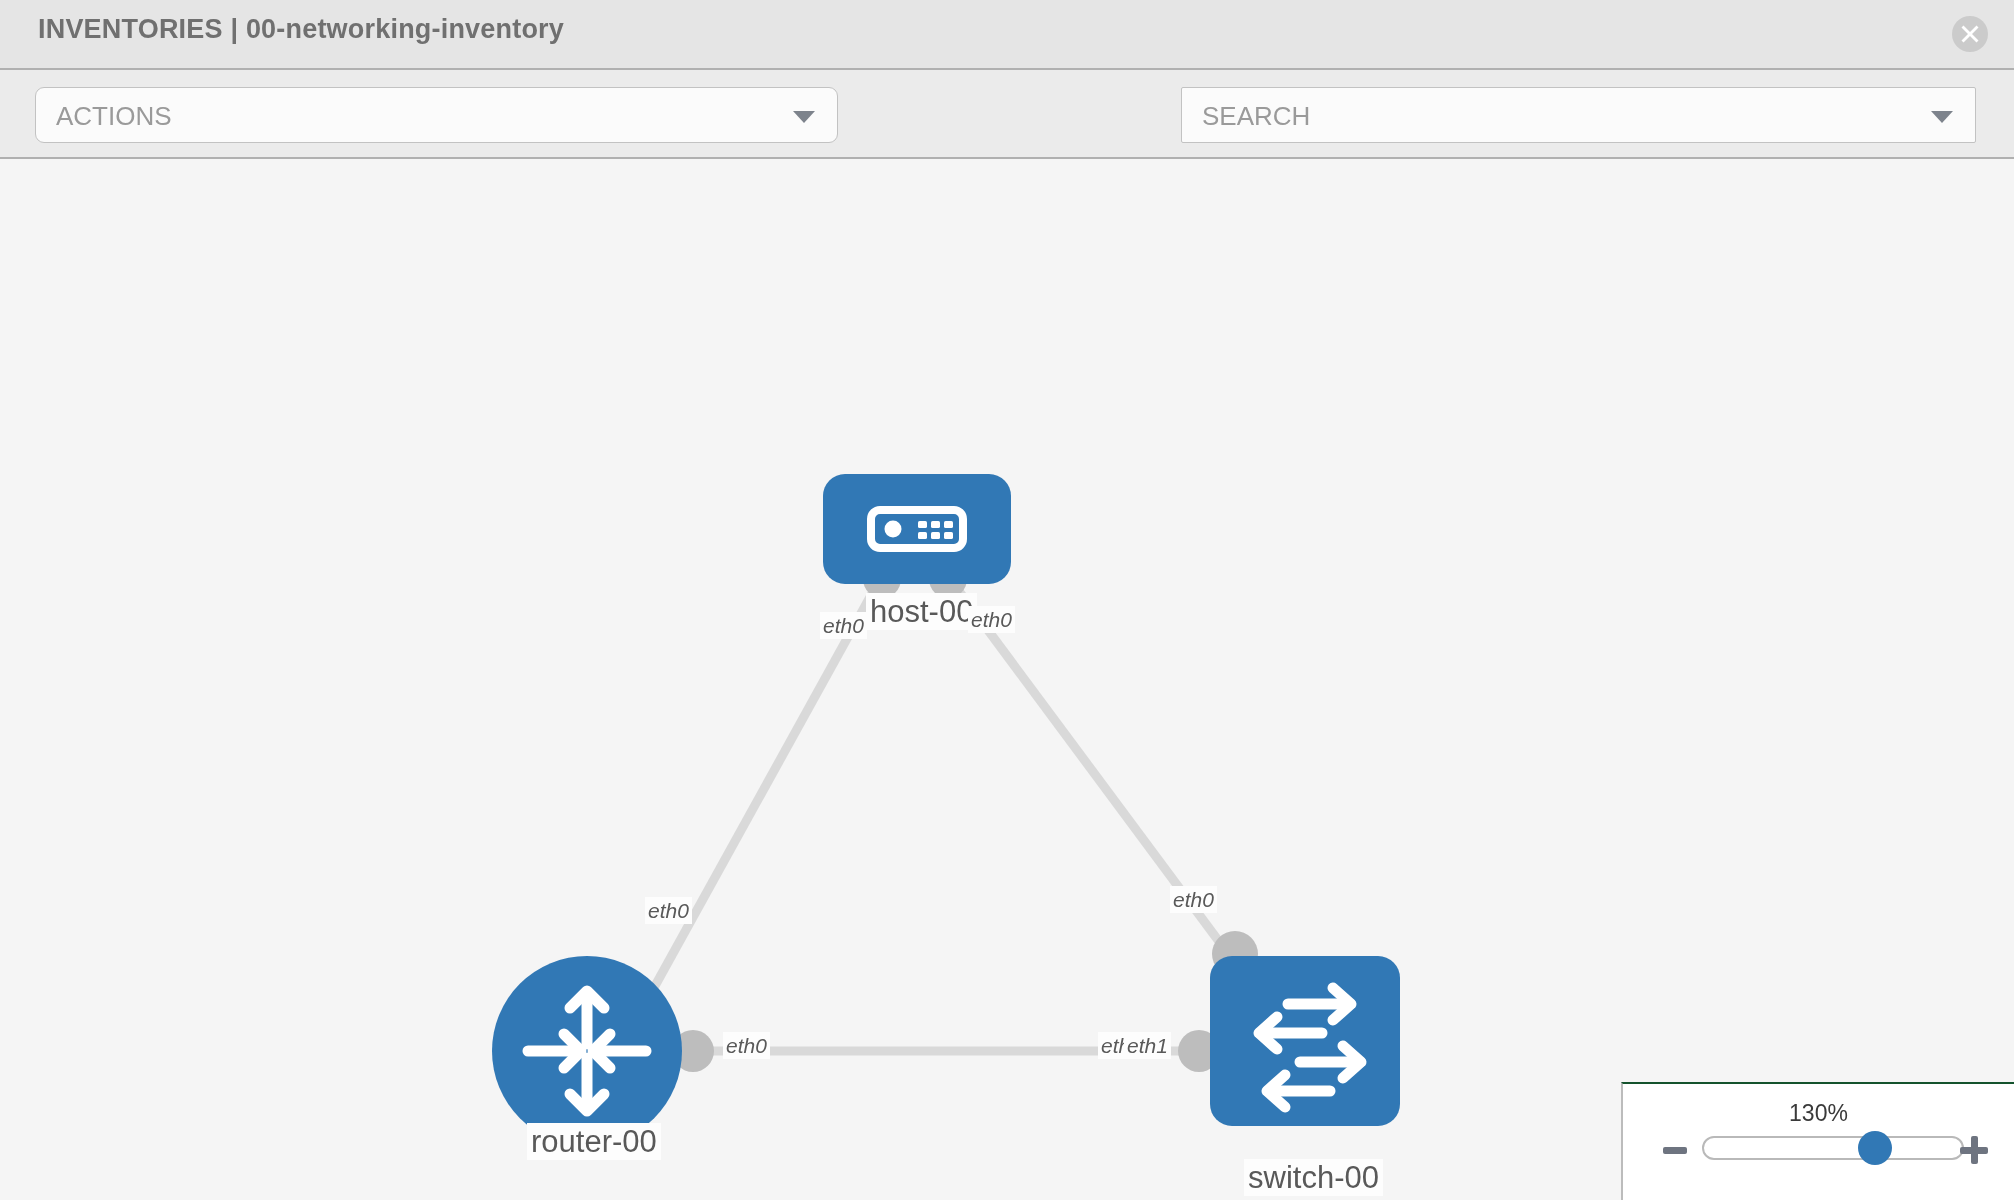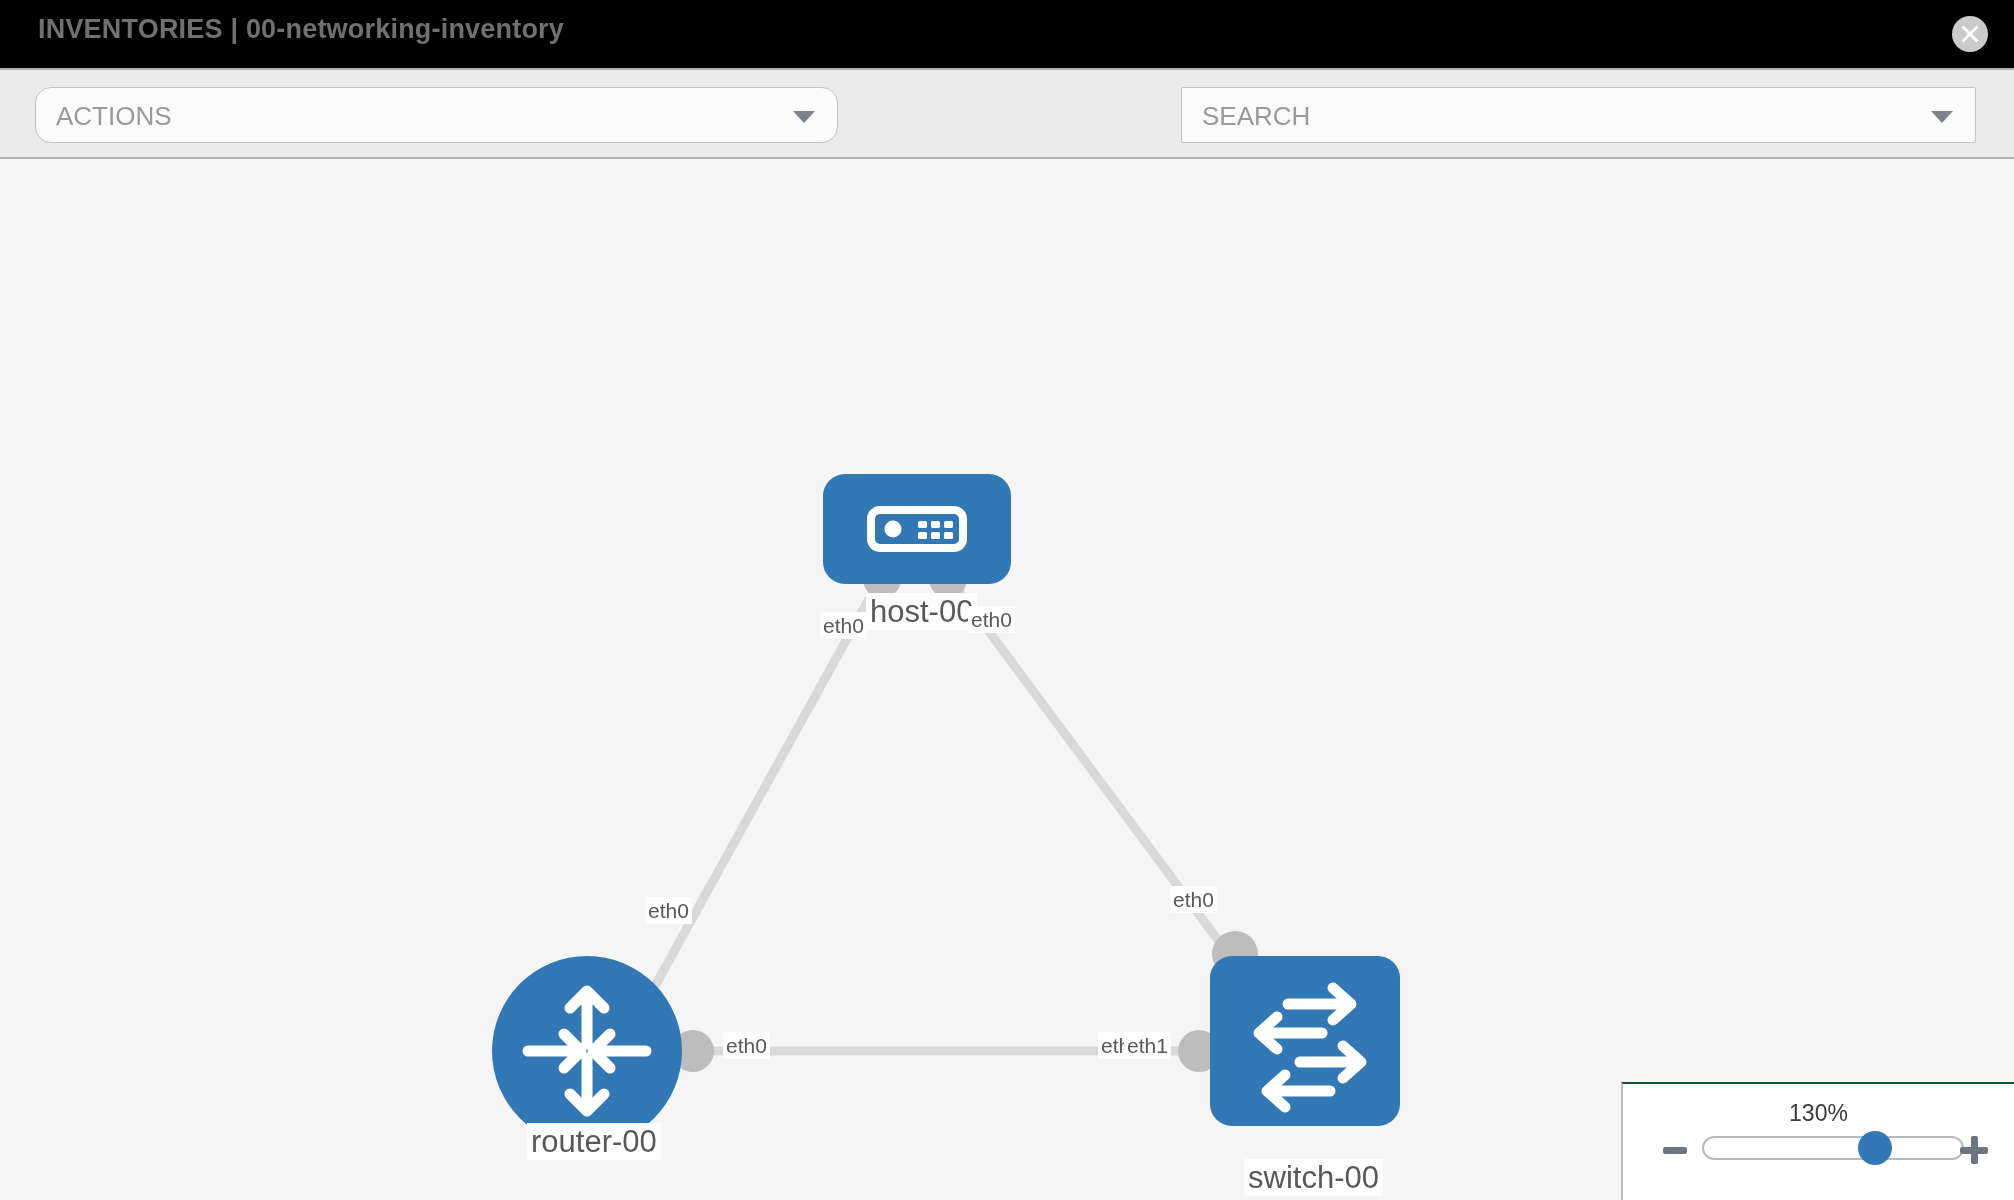--- a/index.html
+++ b/index.html
@@ -8,21 +8,21 @@
     font-family: "Liberation Sans", sans-serif;
     background: #ffffff;
     overflow: hidden;
   }
   #app { position: relative; width: 2014px; height: 1200px; }
 
   
   .header {
     position: absolute; left: 0; top: 0;
     width: 2014px; height: 68px;
-    background: #000000;
+    background: #e5e5e5;
   }
   .header-title {
     position: absolute; left: 38px; top: 14px;
     font-size: 27px; font-weight: bold;
     color: #707070; letter-spacing: 0.2px;
     white-space: nowrap;
   }
   .close-btn {
     position: absolute; right: 26px; top: 16px;
     width: 36px; height: 36px; border-radius: 50%;
@@ -36,21 +36,21 @@
     width: 2014px; height: 91px;
     background: #ebebeb;
     border-top: 2px solid #b0b0b0;
     border-bottom: 2px solid #b0b0b0;
   }
   .actions-select {
     position: absolute; left: 35px; top: 17px;
     width: 803px; height: 56px;
     background: #fbfbfb;
     border: 1px solid #c2c2c2;
-    border-radius: 16px;
+    border-radius: 9px;
     text-align: right;
   }
   .actions-select .label {
     position: absolute; left: 20px; top: 13px;
     font-size: 26px; color: #9a9a9a;
   }
   .caret {
     position: absolute; right: 22px; top: 23px;
     width: 0; height: 0;
     border-left: 11px solid transparent;
@@ -106,21 +106,21 @@
 
   
   .lbl {
     position: absolute;
     background: #fdfdfd;
     color: #595959;
     white-space: nowrap;
     line-height: 1;
   }
   .lbl-name { font-size: 31px; padding: 3px 4px; }
-  .lbl-if   { font-size: 21px; padding: 3px 3px; }
+  .lbl-if   { font-size: 21px; padding: 3px 3px; font-style: italic; }
 
   
   .zoom-panel {
     position: absolute; left: 1621px; top: 1082px;
     width: 393px; height: 118px;
     background: #ffffff;
     border-left: 2px solid #bcbcbc;
     border-top: 2px solid #14532d;
   }
   .zoom-pct {

